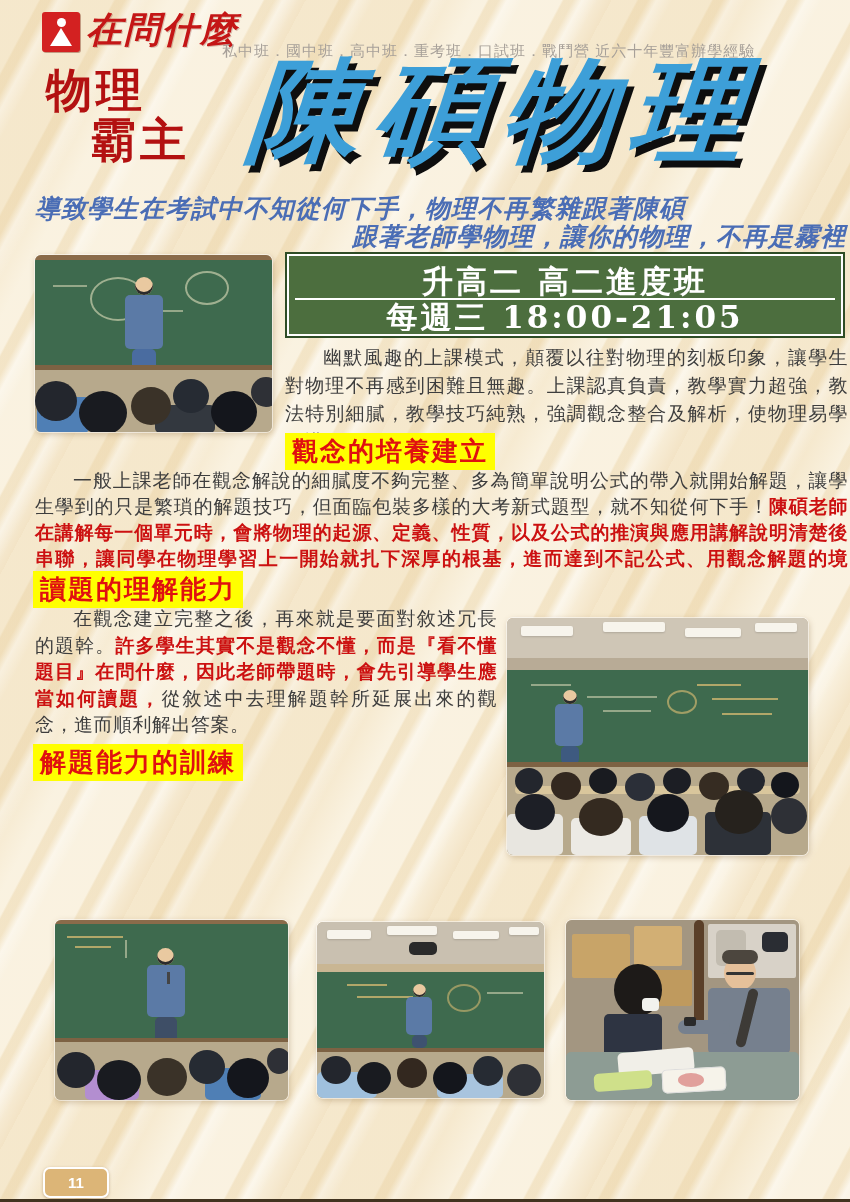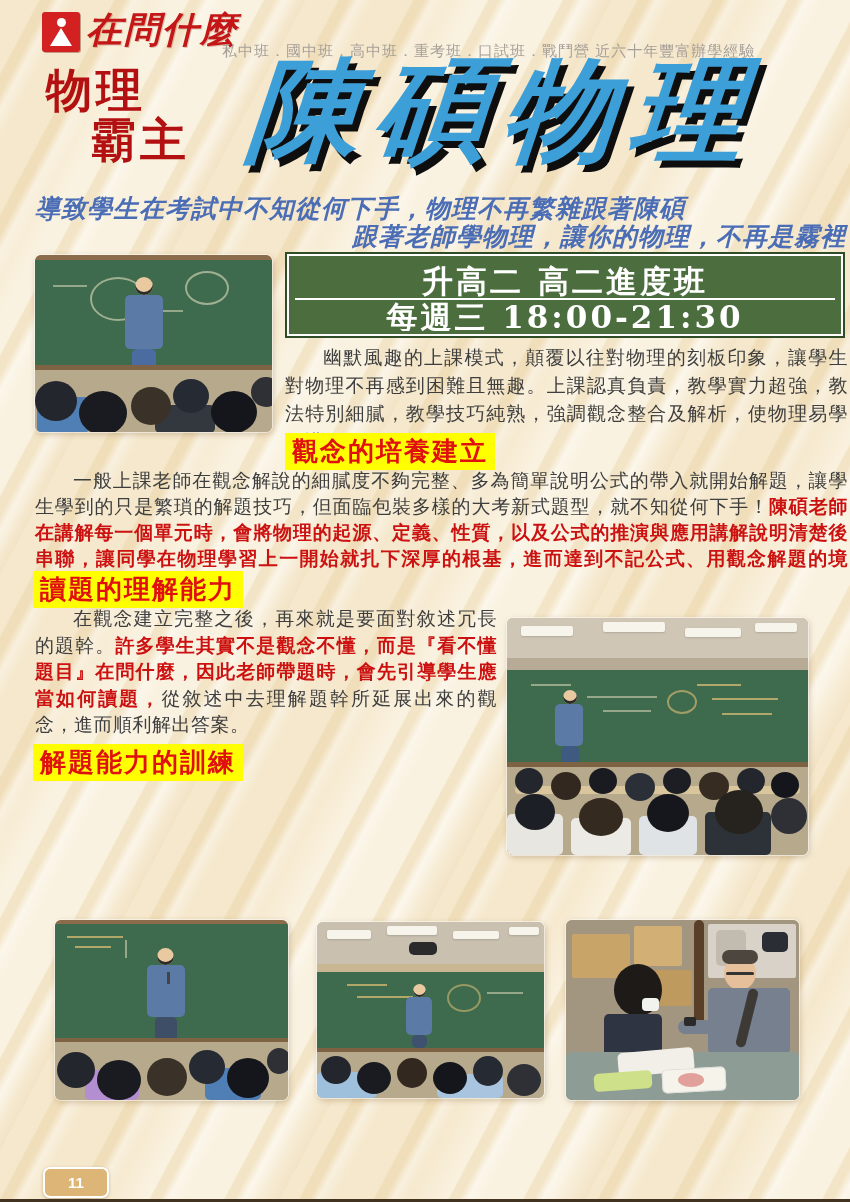--- a/index.html
+++ b/index.html
@@ -109,21 +109,21 @@
     <div class="hd" style="left:96px;top:132px;width:40px;height:38px;background:#3a3228;"></div>
     <div class="hd" style="left:138px;top:124px;width:36px;height:34px;background:#262b33;"></div>
     <div class="hd" style="left:176px;top:136px;width:46px;height:42px;background:#14161c;"></div>
     <div class="hd" style="left:216px;top:122px;width:30px;height:30px;background:#2e3036;"></div>
   </div>
 
   <div class="abs sched">
     <div class="sched-in">
       <div class="sched-line">升高二 高二進度班</div>
       <div class="sched-div"></div>
-      <div class="sched-line">每週三 18:00-21:30</div>
+      <div class="sched-line">每週三 18:00-21:05</div>
     </div>
   </div>
 
   <div class="abs para intro">幽默風趣的上課模式，顛覆以往對物理的刻板印象，讓學生對物理不再感到困難且無趣。上課認真負責，教學實力超強，教法特別細膩，教學技巧純熟，強調觀念整合及解析，使物理易學易懂。</div>
 
   <div class="abs hl h1">觀念的培養建立</div>
   <div class="abs para p1"><span>一般上課老師在觀念解說的細膩度不夠完整、多為簡單說明公式的帶入就開始解題，讓學生學到的只是繁瑣的解題技巧，但面臨包裝多樣的大考新式題型，就不知從何下手！</span><span class="red-em">陳碩老師在講解每一個單元時，會將物理的起源、定義、性質，以及公式的推演與應用講解說明清楚後串聯，讓同學在物理學習上一開始就扎下深厚的根基，進而達到不記公式、用觀念解題的境界。</span></div>
 
   <div class="abs hl h2">讀題的理解能力</div>
   <div class="abs para p2"><span>在觀念建立完整之後，再來就是要面對敘述冗長的題幹。</span><span class="red-em">許多學生其實不是觀念不懂，而是『看不懂題目』在問什麼，因此老師帶題時，會先引導學生應當如何讀題，</span><span>從敘述中去理解題幹所延展出來的觀念，進而順利解出答案。</span></div>

